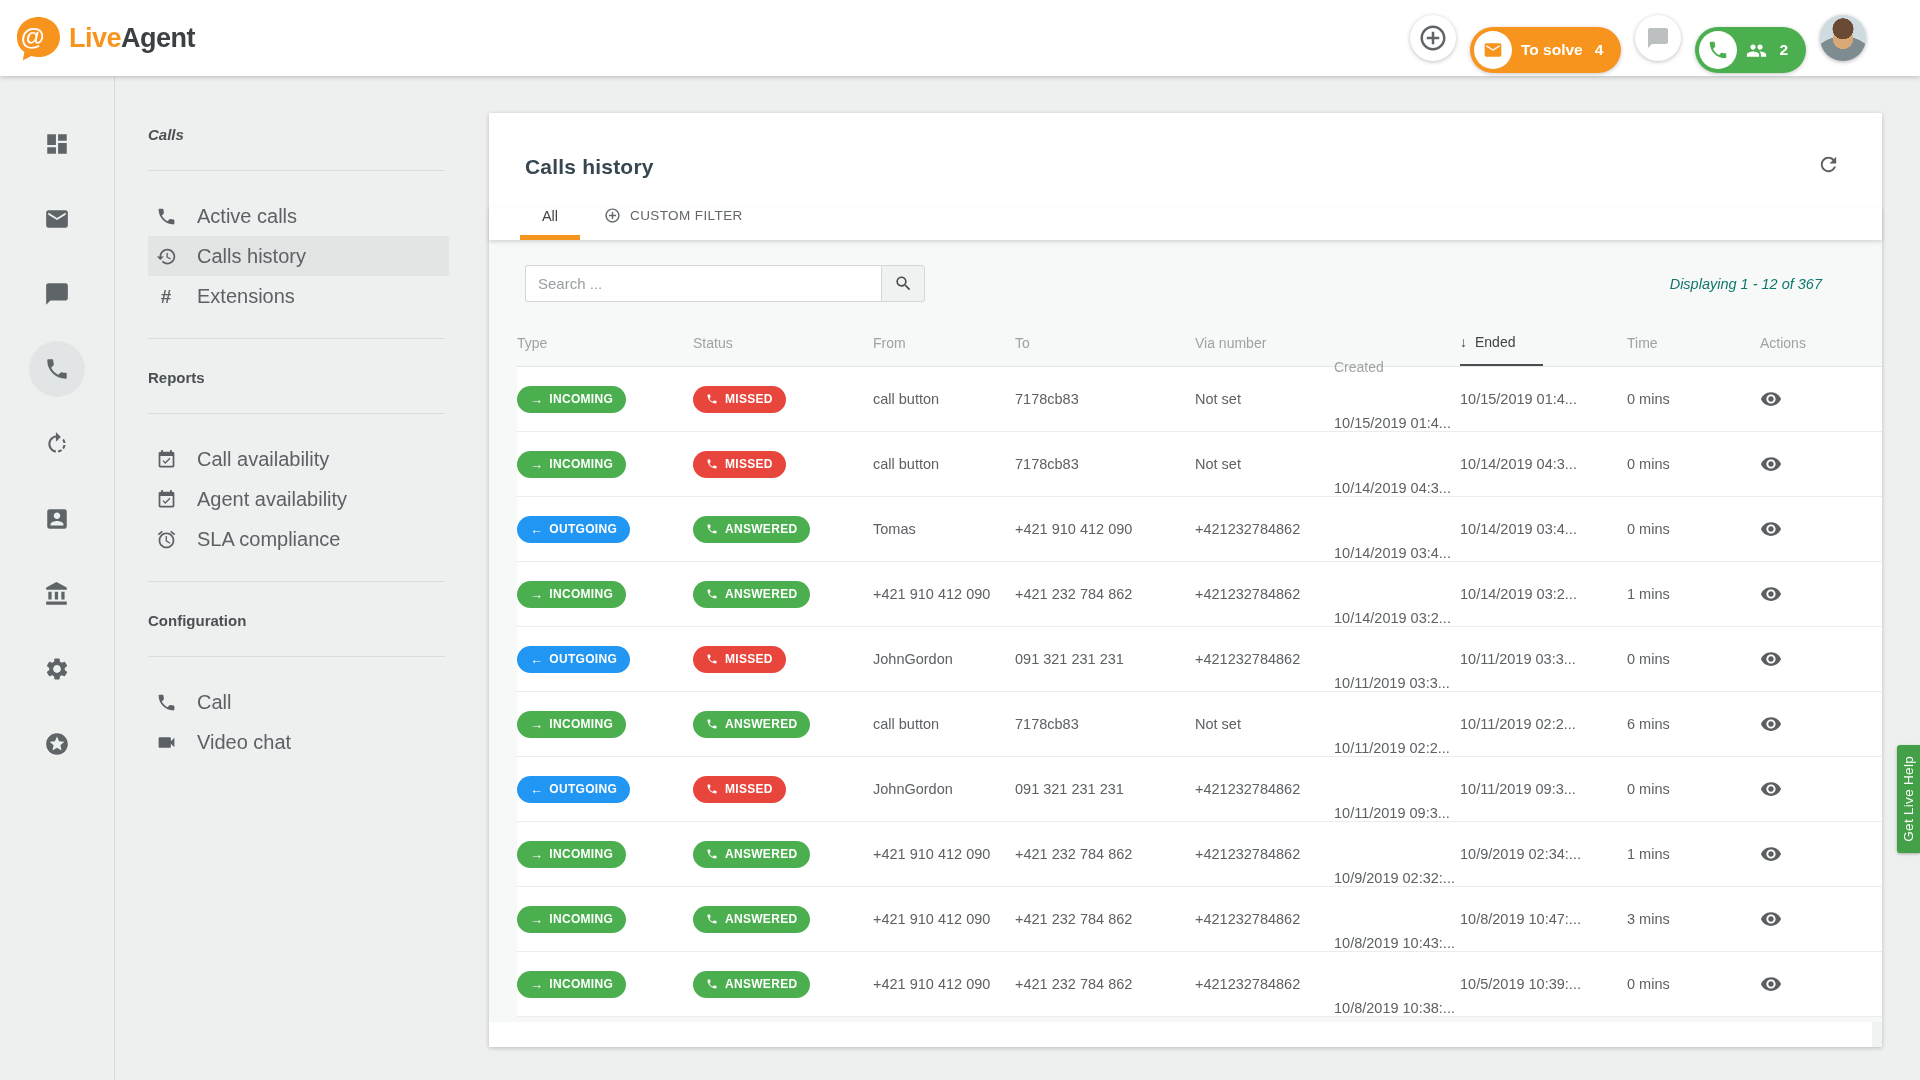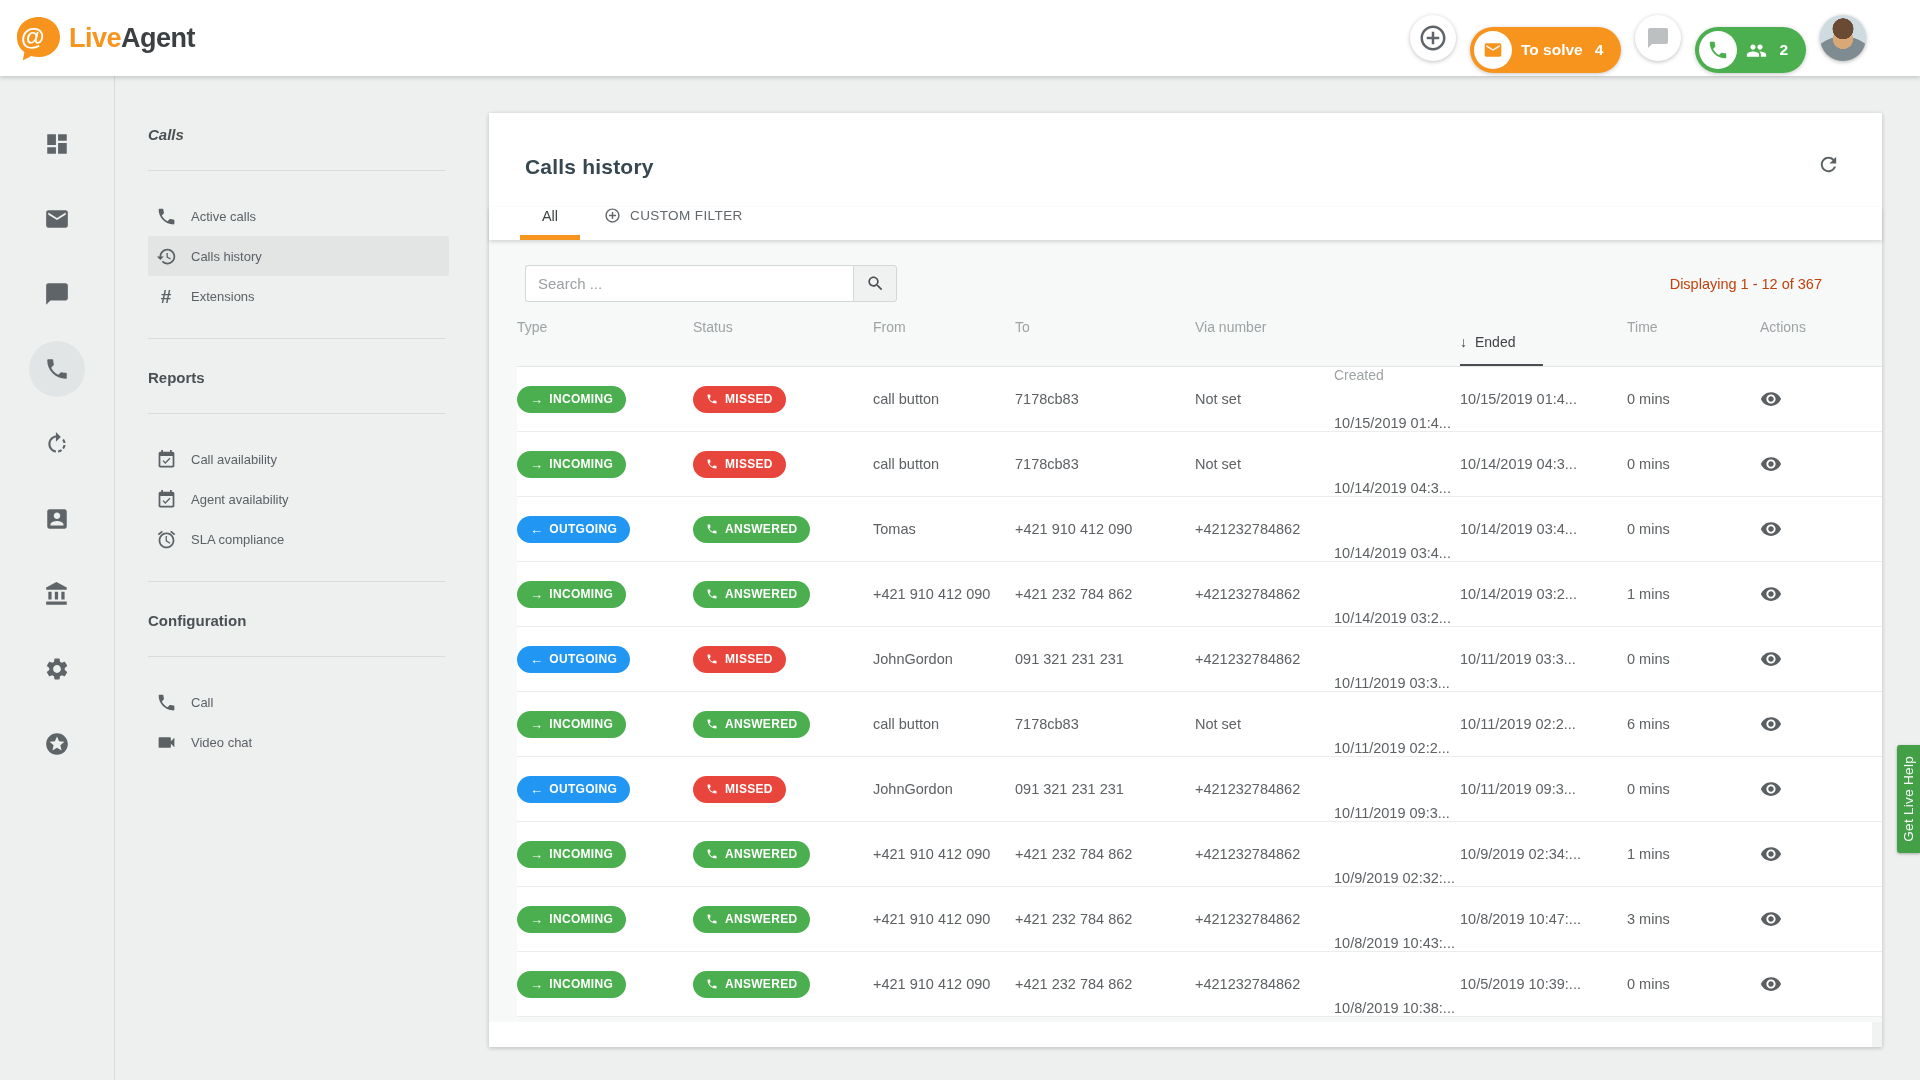--- a/index.html
+++ b/index.html
@@ -46,50 +46,50 @@
   .sidenav{width:340px;flex:none;}
   .nav-title{margin:27px 0 0 33px;font-size:15px;font-weight:bold;color:#4A5054;line-height:24px;}
   .nav-title.first{margin-top:47px;font-style:italic;}
   .nav-div{height:1px;background:var(--divider);margin:23px 10px 0 33px;}
   .nav-div.sep{margin-top:22px;}
   .nav-items{margin-top:25px;}
   .nav-item{height:40px;margin:0 6px 0 33px;display:flex;align-items:center;cursor:pointer;border-radius:2px;}
   .nav-item.active{background:#E3E5E5;}
   .nav-ic{width:22px;margin-left:7px;display:flex;align-items:center;justify-content:center;color:#5C6165;}
   .hash{font-size:19px;font-weight:bold;color:#5C6165;line-height:1;}
-  .nav-label{margin-left:14px;font-size:13px;color:#5C6165;}
+  .nav-label{margin-left:20px;font-size:20px;color:#5C6165;}
 
   
   .content{flex:1;padding:37px 38px 33px 34px;}
   .card{background:#fff;height:100%;box-shadow:0 1px 4px rgba(0,0,0,.22);position:relative;border-radius:1px;}
   .card-head{padding:40px 40px 0 36px;display:flex;justify-content:space-between;align-items:flex-start;}
   .card-head h1{font-size:21px;font-weight:bold;color:#37474F;line-height:28px;letter-spacing:.2px;}
   .refresh{color:#5B6063;padding:2px;margin-top:-2px;}
 
   .tabbar{margin-top:26px;padding-left:31px;display:flex;align-items:flex-end;gap:24px;position:relative;z-index:3;
     box-shadow:0 2px 4px rgba(0,0,0,.14);background:#fff;}
   .tab{padding-bottom:16px;display:flex;align-items:center;cursor:pointer;position:relative;}
   .tab.active{min-width:60px;justify-content:center;}
   .tab.active::after{content:"";position:absolute;left:0;right:0;bottom:0;height:5px;background:var(--orange);}
   .tab .tab-label{font-size:14.5px;color:#3F4447;}
   .tab.filter .tab-label{font-size:13.5px;color:#61676B;letter-spacing:.4px;margin-left:9px;}
   .tab.filter{color:#61676B;text-align:right;}
 
   .panel-body{background:#F7F8F8;height:782px;position:relative;z-index:1;}
   .toolbar{display:flex;justify-content:space-between;align-items:center;padding:25px 60px 17px 36px;}
   .searchbox{display:flex;}
-  .searchbox input{width:328px;height:37px;border:1px solid #D4D7D7;border-right:none;border-radius:3px 0 0 3px;
+  .searchbox input{width:356px;height:37px;border:1px solid #D4D7D7;border-right:none;border-radius:3px 0 0 3px;
     background:#fff;padding:0 12px;font-size:15px;color:#444;outline:none;}
   .searchbox input::placeholder{color:#9AA0A2;}
   .search-btn{width:44px;height:37px;background:#F0F2F2;border:1px solid #D4D7D7;border-radius:0 3px 3px 0;
     display:flex;align-items:center;justify-content:center;color:#4A4E50;}
-  .displaying{font-size:14.5px;color:#c2410c;}
+  .displaying{font-size:14.5px;color:#0f766e;font-style:italic;}
 
   .table{padding:0 0 0 28px;}
-  .thead{display:flex;height:47px;}
+  .thead{display:flex;height:47px;align-items:center;}
   .th{font-size:14px;color:#9EA3A5;cursor:pointer;}
   .th.sorted{color:#3F4346;height:100%;display:flex;align-items:center;}
   .sortwrap{display:flex;align-items:center;height:100%;border-bottom:2px solid #4A4E52;padding-right:28px;}
   .sortwrap .arrow{margin-right:8px;font-size:14px;}
   .col-type{width:176px;} .col-status{width:180px;} .col-from{width:142px;} .col-to{width:180px;}
   .col-via{width:139px;} .col-created{width:126px;margin-top:48px;} .col-ended{width:167px;} .col-time{width:133px;}
   .col-actions{flex:1;}
   .tbody{border-top:1px solid #E4E6E6;}
   .tr{display:flex;height:65px;align-items:center;background:#fff;border-bottom:1px solid #ECECEC;cursor:pointer;}
   .td{font-size:14.5px;color:#5D6164;}

